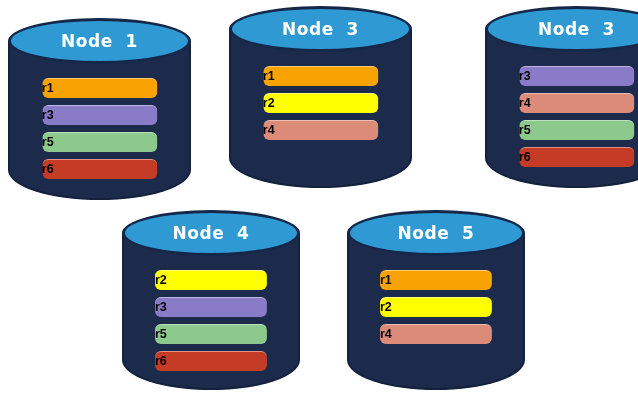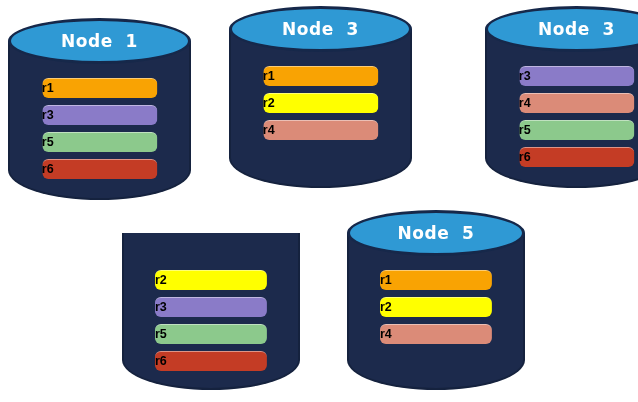--- a/index.html
+++ b/index.html
@@ -127,20 +127,23 @@
         <div class="bar" style="background: rgb(140, 201, 140);">
           <span>r5</span>
         </div>
         <div class="bar" style="background: rgb(196, 60, 37);">
           <span>r6</span>
         </div>
       </div>
     </div>
     <div class="node" style="left: 122px; top: 210px; width: 178px; height: 180px;">
       <div class="cyl-body"></div>
+      <div class="cyl-top">
+        <span class="node-title">Node  4</span>
+      </div>
       <div class="bars">
         <div class="bar" style="background: rgb(255, 255, 0);">
           <span>r2</span>
         </div>
         <div class="bar" style="background: rgb(138, 123, 200);">
           <span>r3</span>
         </div>
         <div class="bar" style="background: rgb(140, 201, 140);">
           <span>r5</span>
         </div>

